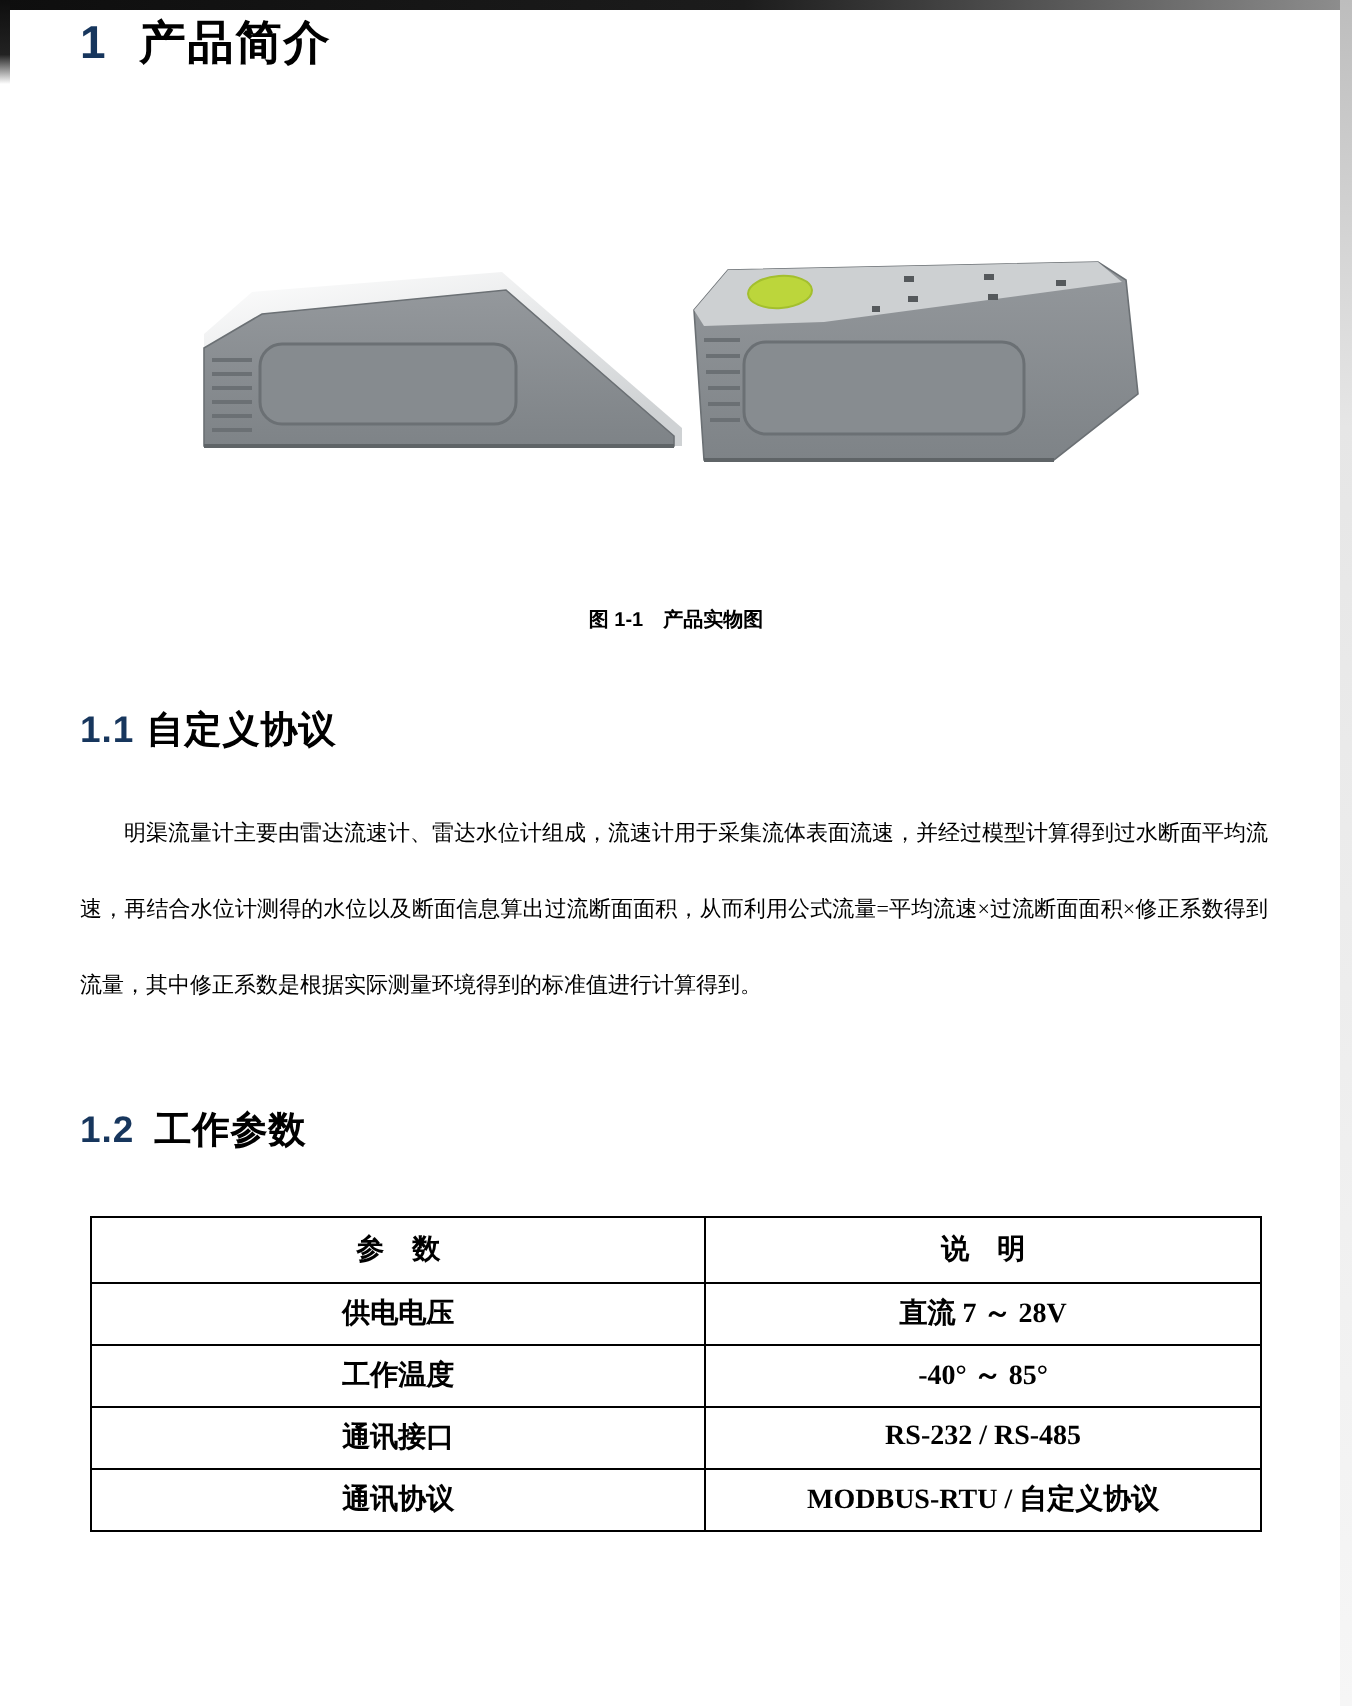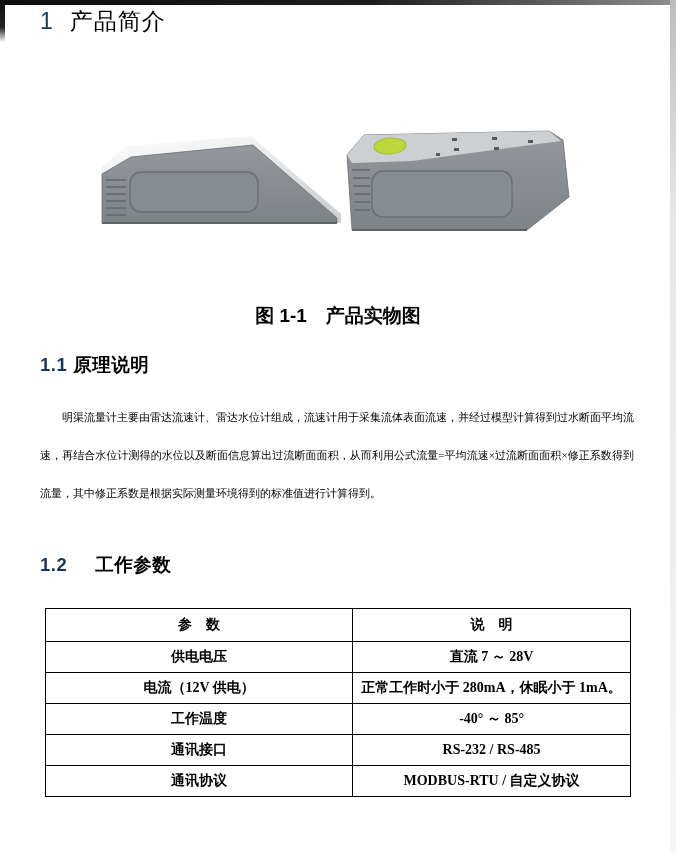--- a/index.html
+++ b/index.html
@@ -22,34 +22,34 @@
     background: linear-gradient(to bottom, #0e0e0e 0%, #222 65%, rgba(255,255,255,0) 100%);
   }
   .edge-right {
     position: absolute; top: 0; right: 0; width: 6px; height: 853px;
     background: linear-gradient(to bottom, #bdbdbd 0%, #e6e6e6 25%, #f6f6f6 100%);
   }
 
   h1.chapter {
     position: absolute; left: 40px; top: 6px; margin: 0;
     font-family: "Liberation Sans", "DejaVu Sans", sans-serif;
-    font-size: 23px; font-weight: normal; letter-spacing: 1px;
+    font-size: 23px; font-weight: bold; letter-spacing: 1px;
   }
   .head-num { color: #17365D; margin-right: 16px; }
 
   .figure {
     position: absolute; left: 100px; top: 110px;
     width: 476px; height: 138px;
   }
 
   .fig-caption {
     position: absolute; top: 303px; left: 0; width: 676px;
     text-align: center;
     font-family: "Liberation Sans", "DejaVu Sans", sans-serif;
-    font-size: 19px; font-weight: bold;
+    font-size: 10px; font-weight: bold;
   }
 
   h2.section { 
     position: absolute; left: 40px; margin: 0;
     font-family: "Liberation Sans", "DejaVu Sans", sans-serif;
     font-size: 18.5px; font-weight: bold; letter-spacing: 0.5px;
   }
   #sec11 { top: 352px; }
   #sec12 { top: 552px; }
 
@@ -141,50 +141,46 @@
           <line x1="255" y1="100" x2="270" y2="100"></line>
         </g>
         <line x1="252" y1="120" x2="427" y2="120" stroke="#5f6467" stroke-width="2"></line>
       </g>
     </svg>
   </div>
 
   <div class="fig-caption">图 1-1　产品实物图</div>
 
   <h2 class="section" id="sec11">
-    <span class="head-num" style="margin-right:6px;">1.1</span><span>原理说明</span>
+    <span class="head-num" style="margin-right:6px;">1.1</span><span>自定义协议</span>
   </h2>
 
   <p class="body-par">明渠流量计主要由雷达流速计、雷达水位计组成，流速计用于采集流体表面流速，并经过模型计算得到过水断面平均流速，再结合水位计测得的水位以及断面信息算出过流断面面积，从而利用公式流量=平均流速×过流断面面积×修正系数得到流量，其中修正系数是根据实际测量环境得到的标准值进行计算得到。</p>
 
   <h2 class="section" id="sec12">
-    <span class="head-num" style="margin-right:28px;">1.2</span><span>工作参数</span>
+    <span class="head-num" style="margin-right:10px;">1.2</span><span>工作参数</span>
   </h2>
 
   <table class="params">
     <colgroup>
         <col class="c1">
         <col class="c2">
       </colgroup>
     <thead>
       <tr>
         <th>参　数</th>
         <th>说　明</th>
       </tr>
     </thead>
     <tbody>
       <tr>
         <td>供电电压</td>
         <td>直流 7 ～ 28V</td>
       </tr>
       <tr>
-        <td>电流（12V 供电）</td>
-        <td>正常工作时小于 280mA，休眠小于 1mA。</td>
-      </tr>
-      <tr>
         <td>工作温度</td>
         <td>-40° ～ 85°</td>
       </tr>
       <tr>
         <td>通讯接口</td>
         <td>RS-232 / RS-485</td>
       </tr>
       <tr>
         <td>通讯协议</td>
         <td>MODBUS-RTU / 自定义协议</td>

